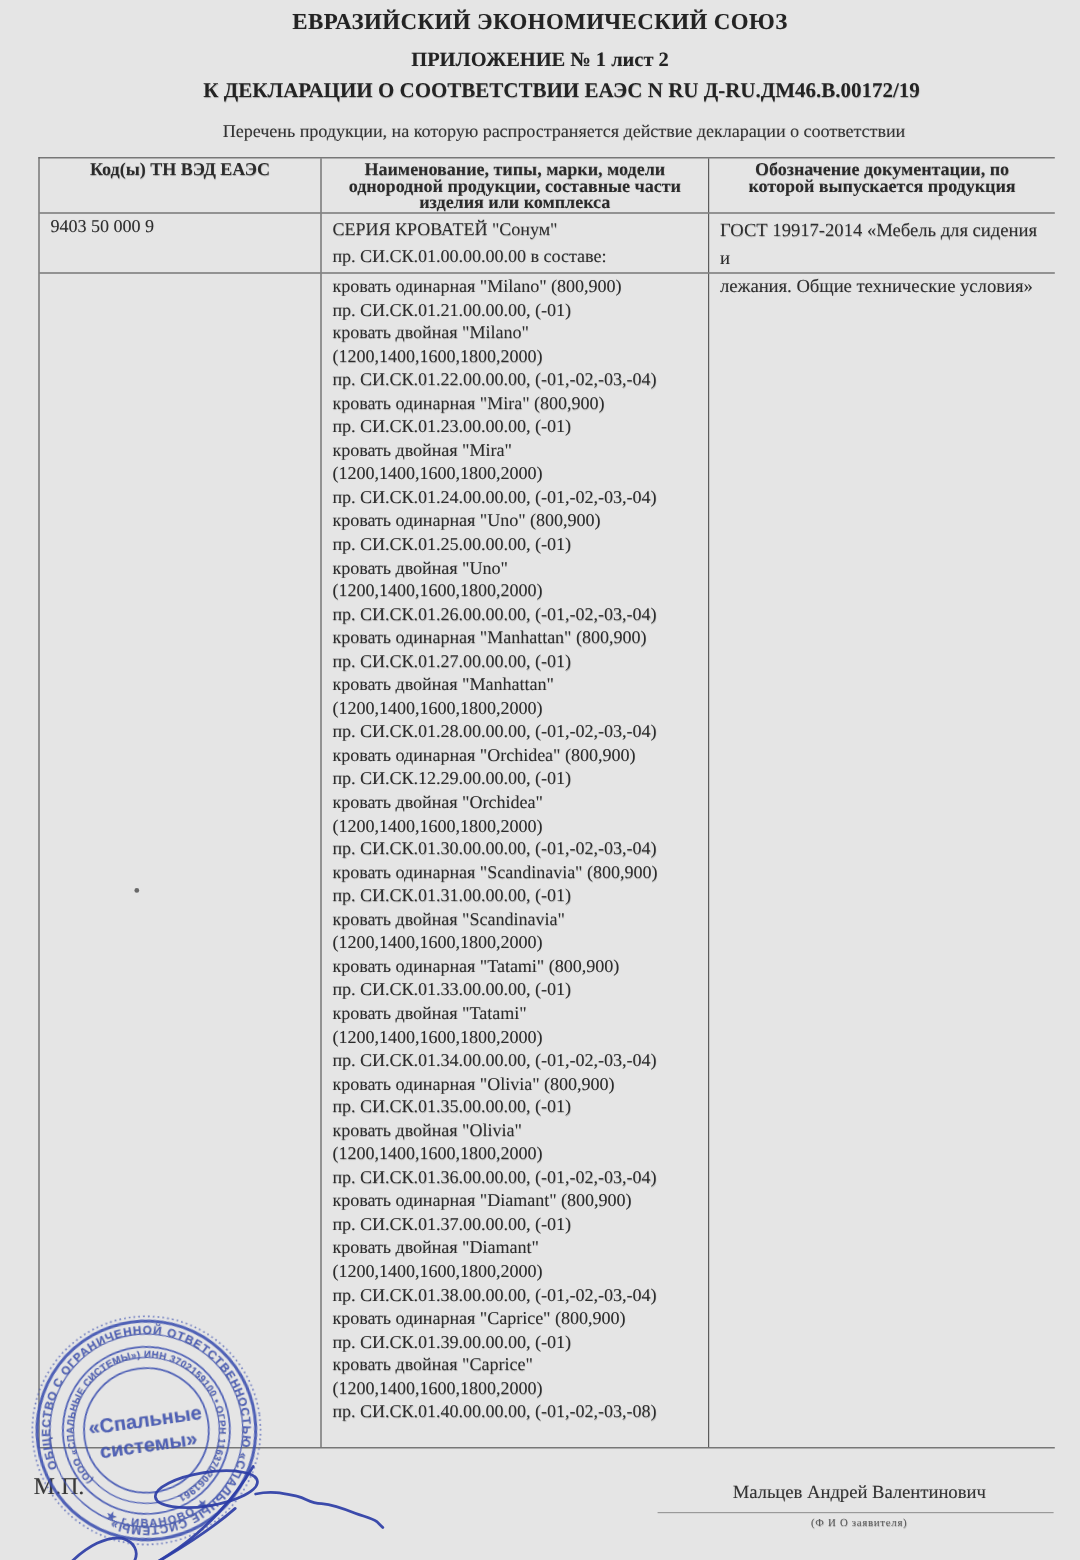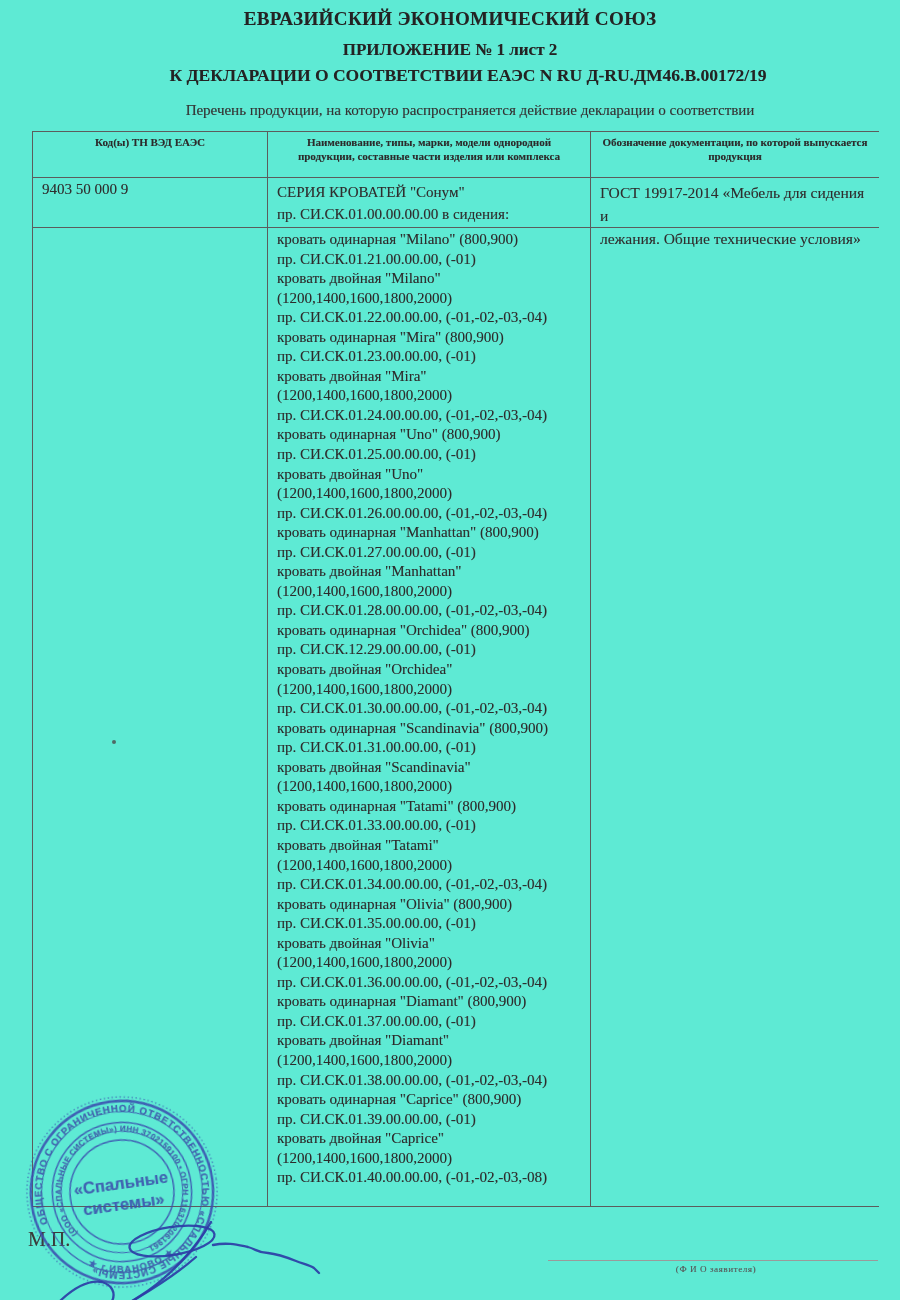--- a/index.html
+++ b/index.html
@@ -1,18 +1,18 @@
 <!DOCTYPE html>
 <html><head>
 <meta charset="utf-8">
 <style>
   html,body{margin:0;padding:0;background:#ffffff;}
   .page{
     position:relative; width:900px; height:1300px; overflow:hidden;
-    background:#5eead4;
+    background:#e5e5e5;
     font-family:"Liberation Serif", serif;
     color:#2e2e2e;
   }
   .scan{ text-shadow:0.3px 0.3px 0.6px rgba(70,70,70,.38); }
 
   
   .t1{position:absolute; top:8px; left:0; right:0; text-align:center;
       font-weight:bold; font-size:19px; letter-spacing:.4px; color:#232323;}
   .t2{position:absolute; top:40px; left:0; right:0; text-align:center;
       font-weight:bold; font-size:17px; color:#232323;}
@@ -22,21 +22,21 @@
       font-size:15px; color:#333;}
 
   
   .tbl{position:absolute; left:32px; top:131px; width:846px;
        border-top:1.5px solid #5c5c5c; border-left:1.5px solid #5c5c5c;}
   .trow{display:flex; border-bottom:1.5px solid #5c5c5c; box-sizing:border-box;}
   .c1{width:235px; border-right:1.5px solid #5c5c5c; box-sizing:border-box;}
   .c2{width:323px; border-right:1.5px solid #5c5c5c; box-sizing:border-box;}
   .c3{flex:1; box-sizing:border-box;}
   .thead{height:46px;}
-  .hcell{font-weight:bold; font-size:11px; line-height:13.5px; text-align:center;
+  .hcell{font-weight:bold; font-size:15px; line-height:13.5px; text-align:center;
          padding:4px 10px 0 10px; color:#2b2b2b;}
   .r1{height:50px;}
   .cell{padding:3px 8px 0 9px; font-size:15px;}
   .r1 .c2.cell div{line-height:22px;}
   .gost div{font-size:15.5px; line-height:23px;}
   .r2{height:979px;}
   .plist{line-height:19.55px; padding-top:2px; font-size:15px; color:#2c2c2c;}
   .speck{position:absolute; left:112px; top:740px; width:4px; height:4px;
          border-radius:50%; background:#4a4a4a; opacity:.8;}
 
@@ -78,21 +78,21 @@
   <div class="tbl">
     <div class="trow thead">
       <div class="c1 hcell">Код(ы) ТН ВЭД ЕАЭС</div>
       <div class="c2 hcell">Наименование, типы, марки, модели однородной продукции, составные части изделия или комплекса</div>
       <div class="c3 hcell">Обозначение документации, по которой выпускается продукция</div>
     </div>
     <div class="trow r1">
       <div class="c1 cell">9403 50 000 9</div>
       <div class="c2 cell">
         <div>СЕРИЯ КРОВАТЕЙ "Сонум"</div>
-        <div>пр. СИ.СК.01.00.00.00.00 в сидения:</div>
+        <div>пр. СИ.СК.01.00.00.00.00 в составе:</div>
       </div>
       <div class="c3 cell gost">
         <div>ГОСТ 19917-2014 «Мебель для сидения и</div>
         <div>лежания. Общие технические условия»</div>
       </div>
     </div>
     <div class="trow r2">
       <div class="c1 cell"></div>
       <div class="c2 cell plist">
           <div>кровать одинарная "Milano" (800,900)</div>
@@ -175,16 +175,17 @@
   </div>
 
   <svg class="sig" viewBox="0 0 900 1300">
     <ellipse cx="172" cy="1241" rx="43" ry="14" transform="rotate(-9 172 1241)"></ellipse>
     <path d="M 213 1245 C 228 1242 238 1245 248 1247 C 256 1249 258 1253 268 1253 C 278 1254 286 1257 296 1261 C 304 1264 310 1265 314 1268 L 319 1273"></path>
     <path d="M 211 1222 C 196 1248 170 1277 140 1296 C 131 1302 122 1307 113 1310"></path>
     <path d="M 196 1257 C 178 1273 153 1289 129 1303"></path>
     <path d="M 58 1303 C 73 1288 89 1280 102 1282 C 112 1285 116 1293 112 1301"></path>
   </svg>
 
+  <div class="appl-name">Мальцев Андрей Валентинович</div>
   <div class="sig-line"></div>
   <div class="appl-cap">(Ф И О  заявителя)</div>
 
 </div>
 
 </body></html>

